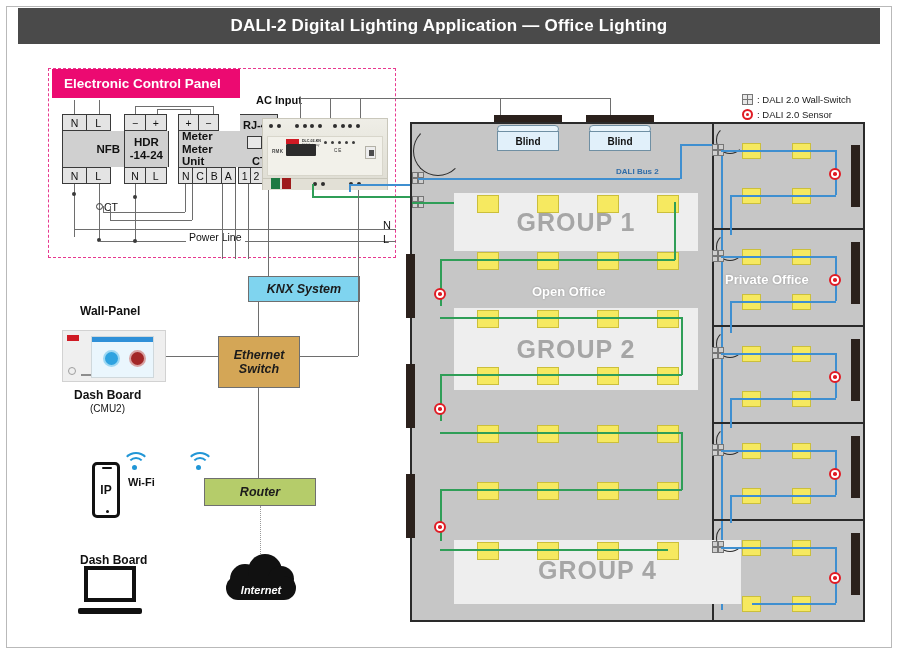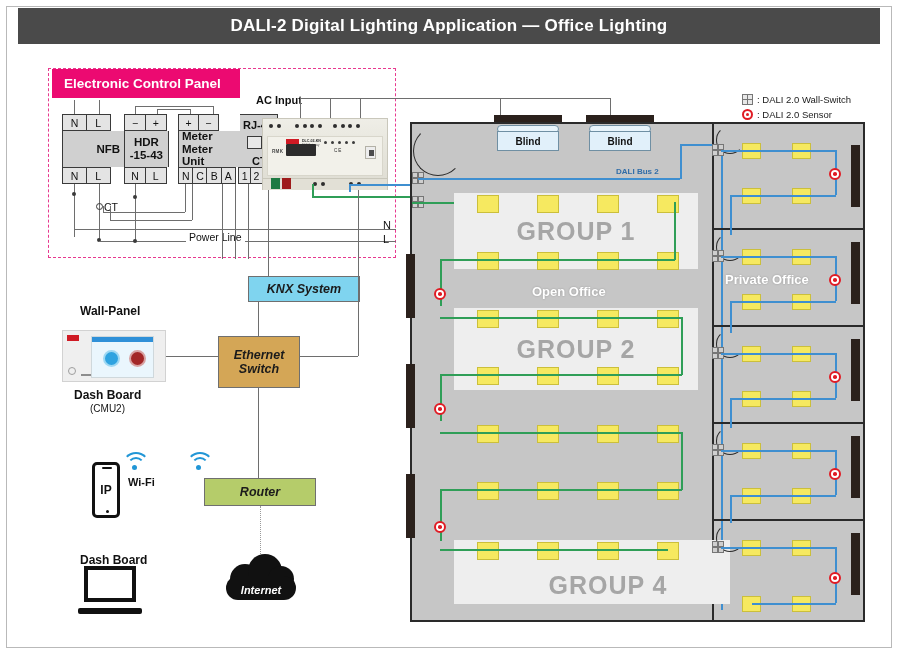--- a/index.html
+++ b/index.html
@@ -148,21 +148,21 @@
     <div class="term" style="width:25px;height:17px;">N</div>
     <div class="term" style="width:25px;height:17px;">L</div>
   </div>
 
   <div class="termrow" style="left:124px;top:114px;">
     <div class="term" style="width:22px;height:17px;">−</div>
     <div class="term" style="width:22px;height:17px;">+</div>
   </div>
   <div class="modbody" style="left:124px;top:131px;width:42.7px;height:36px;border-left:1.3px solid #3a3a3a;border-right:1.3px solid #3a3a3a;flex-direction:column;">
     <div class="t">HDR</div>
-    <div class="t">-15-43</div>
+    <div class="t">-14-24</div>
   </div>
   <div class="termrow" style="left:124px;top:167px;">
     <div class="term" style="width:22px;height:17px;">N</div>
     <div class="term" style="width:22px;height:17px;">L</div>
   </div>
 
   <div class="termrow" style="left:178px;top:114px;">
     <div class="term" style="width:21px;height:17px;">+</div>
     <div class="term" style="width:21px;height:17px;">−</div>
   </div>
@@ -387,27 +387,27 @@
   <div class="busline bus2 h" style="left:680px;top:144px;width:42px;"></div>
   <div class="busline bus2 v" style="left:721px;top:144px;height:466px;"></div>
   <div class="buslabel" style="left:616px;top:167px;color:#2f6ca8;">DALI Bus 2</div>
 
   <div class="busline bus1 h" style="left:412px;top:202px;width:198px;"></div>
   <div class="buslabel" style="left:617px;top:195px;color:#1d7a43;">DALI Bus 1</div>
 
   <div class="roomlabel" style="left:532px;top:284px;">Open Office</div>
   <div class="roomlabel" style="left:725px;top:272px;">Private Office</div>
 
-  <div class="groupband" style="left:454px;top:193px;width:244px;height:76px;">
+  <div class="groupband" style="left:454px;top:193px;width:244px;height:58px;">
     <div class="t">GROUP 1</div>
   </div>
   <div class="groupband" style="left:454px;top:308px;width:244px;height:82px;">
     <div class="t">GROUP 2</div>
   </div>
-  <div class="groupband" style="left:454px;top:540px;width:244px;height:64px;align-items:flex-end;padding-left:32px;">
+  <div class="groupband" style="left:454px;top:540px;width:287px;height:64px;">
     <div class="t" style="margin-bottom:4px;">GROUP 4</div>
   </div>
 
   <div class="lum" style="left:477px;top:195px;"></div>
   <div class="lum" style="left:537px;top:195px;"></div>
   <div class="lum" style="left:597px;top:195px;"></div>
   <div class="lum" style="left:657px;top:195px;"></div>
   <div class="lum" style="left:477px;top:252px;"></div>
   <div class="lum" style="left:537px;top:252px;"></div>
   <div class="lum" style="left:597px;top:252px;"></div>

